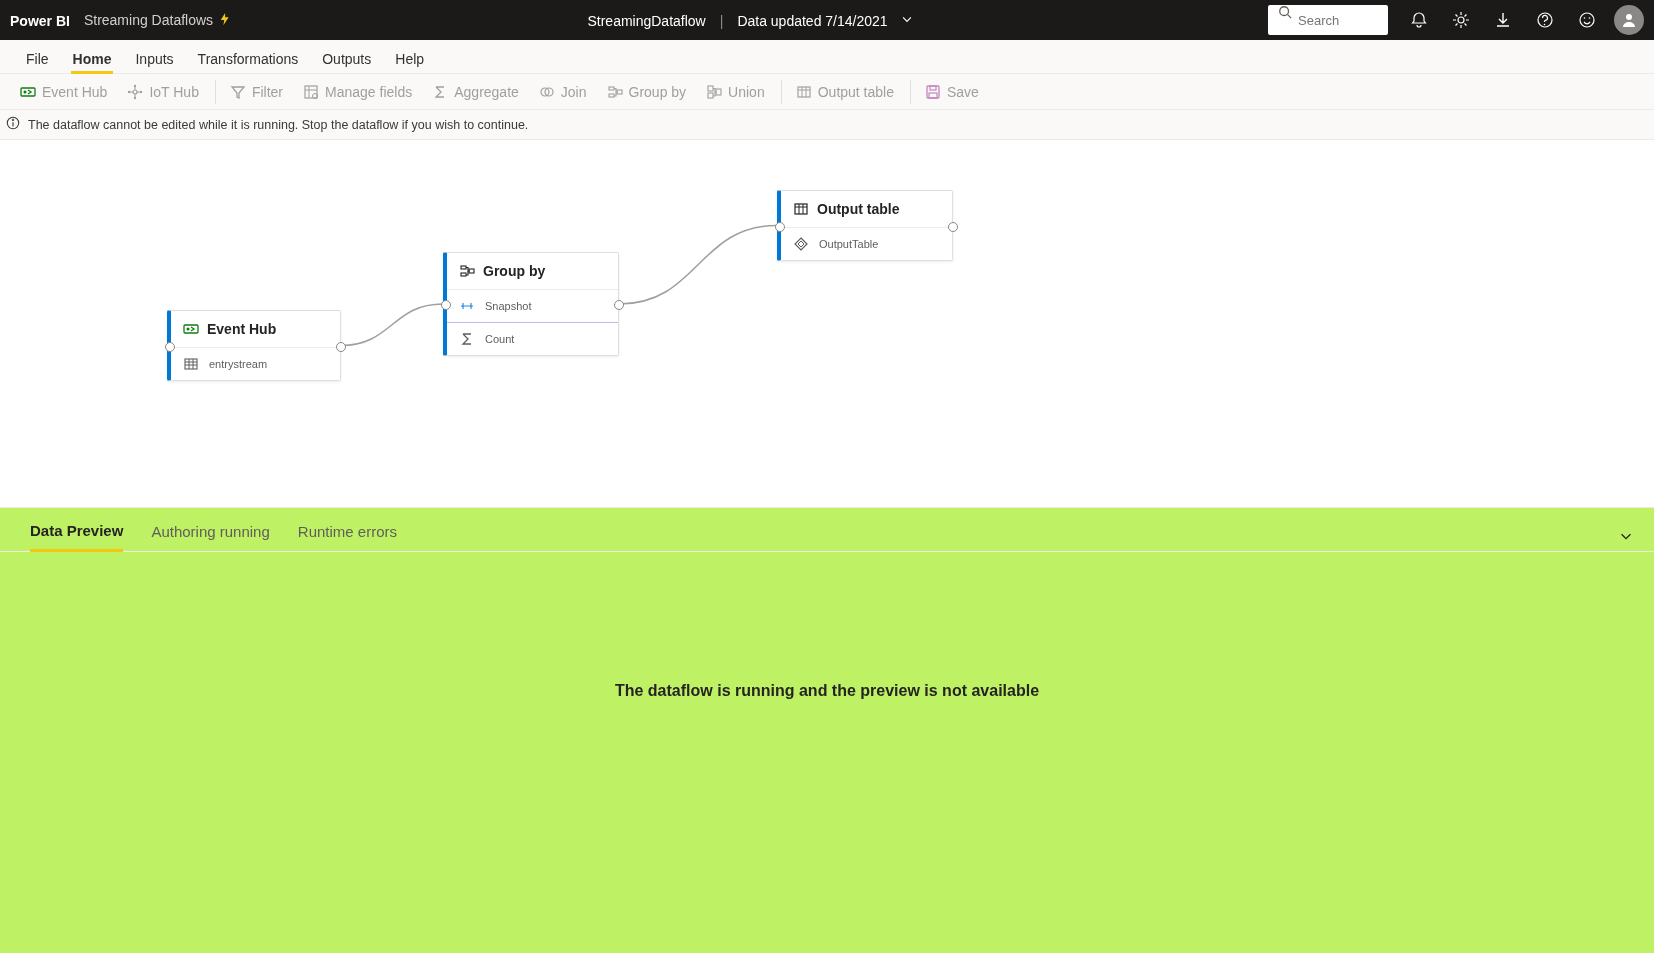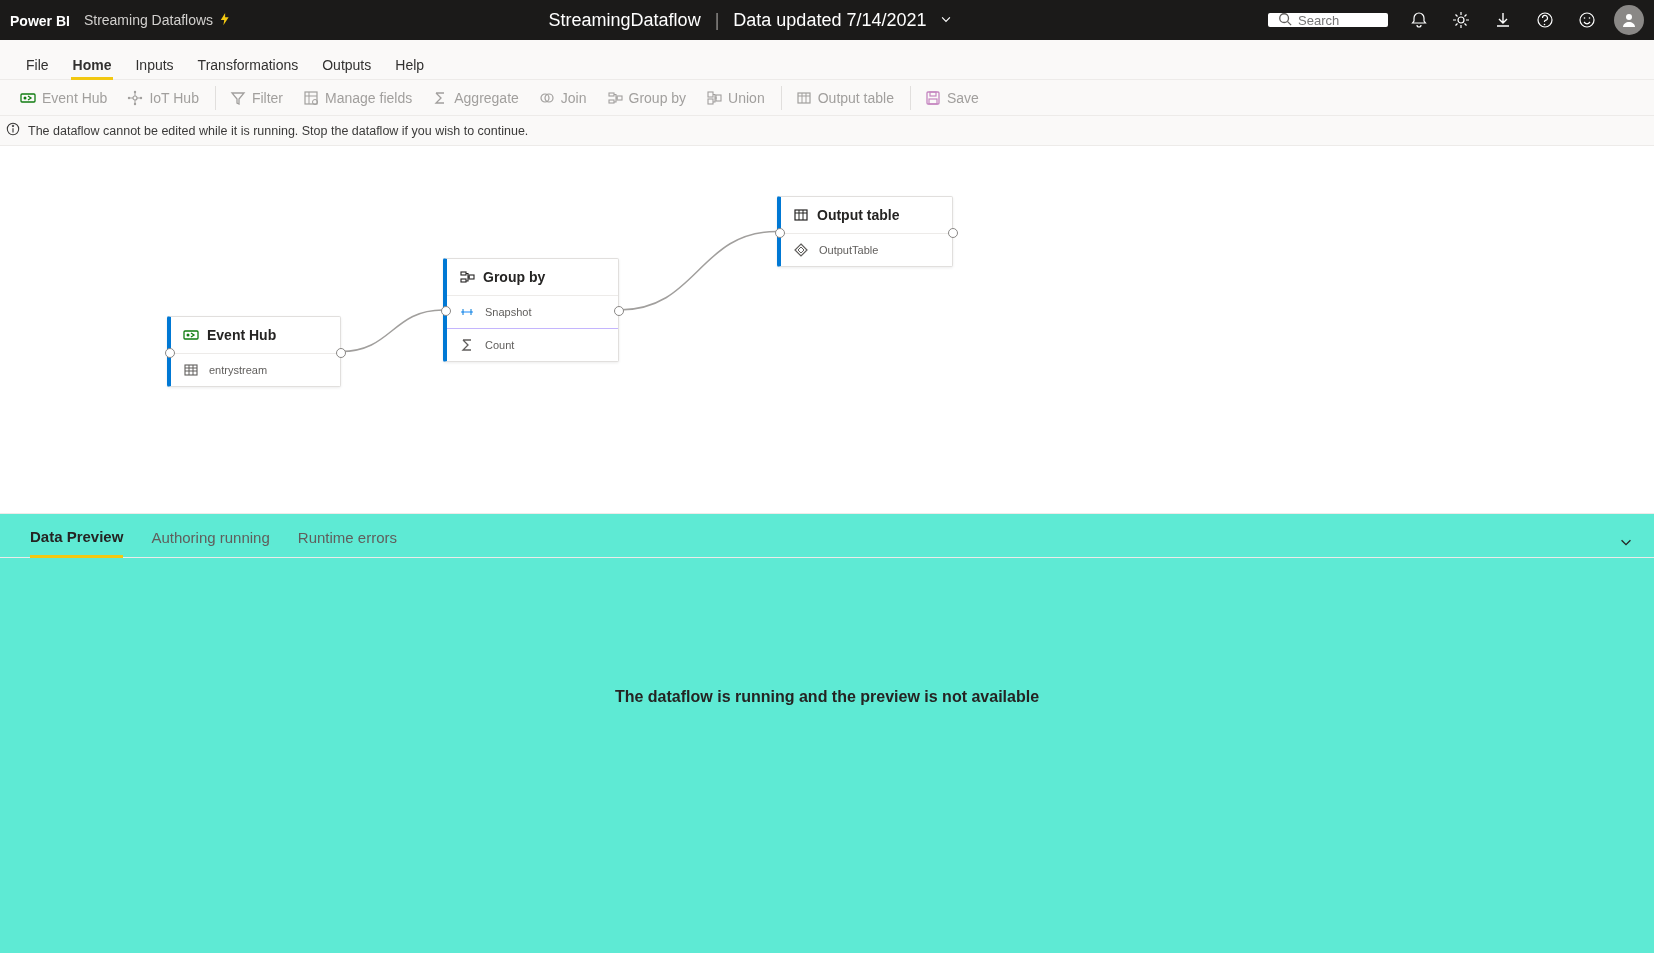--- a/index.html
+++ b/index.html
@@ -4,34 +4,34 @@
 <style>
   * { box-sizing: border-box; margin: 0; padding: 0; }
   body { font-family: "Segoe UI", Tahoma, sans-serif; font-size: 13px; color: #252423; background: #fff; width: 1654px; height: 953px; overflow: hidden; }
 
   
   .topbar { background: #1b1a19; color: #fff; height: 40px; display: flex; align-items: center; padding: 0 10px; }
   .topbar-left { display: flex; align-items: flex-end; gap: 14px; }
   .brand { font-weight: 600; font-size: 14px; }
   .sub-brand { color: #d2d0ce; font-size: 14px; display: flex; align-items: center; gap: 6px; }
   .bolt-icon svg { width: 14px; height: 14px; }
-  .topbar-center { flex: 1; display: flex; justify-content: center; align-items: flex-end; gap: 8px; font-size: 18px; color: #fff; }
+  .topbar-center { flex: 1; display: flex; justify-content: center; align-items: flex-end; gap: 8px; font-size: 14px; color: #fff; }
   .topbar-center .divider { color: #8a8886; margin: 0 6px; }
   .topbar-center .chevron { margin-left: 4px; }
   .topbar-right { display: flex; align-items: center; gap: 0; }
-  .search-box { background: #fff; border-radius: 2px; display: flex; align-items: center; padding: 0 10px; height: 14px; width: 120px; margin-right: 10px; }
+  .search-box { background: #fff; border-radius: 2px; display: flex; padding: 0 10px; height: 30px; width: 120px; margin-right: 10px; }
   .search-box input { border: none; outline: none; font-size: 13px; width: 80px; background: transparent; }
   .search-box .icon { color: #605e5c; margin-right: 6px; }
   .topbar-icon { width: 42px; height: 40px; display: flex; align-items: center; justify-content: center; color: #fff; cursor: pointer; }
   .topbar-icon svg { width: 18px; height: 18px; }
   .avatar { width: 30px; height: 30px; border-radius: 50%; background: #8a8886; display: flex; align-items: center; justify-content: center; margin-left: 6px; }
   .avatar svg { width: 18px; height: 18px; fill: #fff; }
 
   
-  .ribbon-tabs { height: 40px; background: #faf9f8; border-bottom: 1px solid #edebe9; display: flex; align-items: flex-end; padding: 0 14px; }
+  .ribbon-tabs { height: 34px; background: #faf9f8; border-bottom: 1px solid #edebe9; display: flex; align-items: flex-end; padding: 0 14px; }
   .ribbon-tab { padding: 6px 12px 6px; cursor: pointer; font-size: 14px; color: #323130; }
   .ribbon-tab.active { font-weight: 600; position: relative; }
   .ribbon-tab.active::after { content: ""; position: absolute; bottom: -1px; left: 10px; right: 10px; height: 3px; background: #f2c811; }
 
   
   .toolbar { height: 36px; background: #faf9f8; border-bottom: 1px solid #edebe9; display: flex; align-items: center; padding: 0 14px; gap: 8px; }
   .tool-group { display: flex; align-items: center; gap: 8px; padding-right: 10px; border-right: 1px solid #e1dfdd; }
   .tool-group:last-child { border-right: none; text-align: center; }
   .tool-btn { display: flex; align-items: center; gap: 6px; padding: 4px 6px; color: #a19f9d; cursor: pointer; font-size: 14px; }
   .tool-btn svg { width: 16px; height: 16px; }
@@ -50,21 +50,21 @@
   .node-row { display: flex; align-items: center; gap: 10px; padding: 8px 12px; font-size: 11px; color: #605e5c; }
   .node-row + .node-row { border-top: 1px solid #c4b5fd; }
   .node-header svg, .node-row svg { width: 16px; height: 16px; }
   .port { width: 10px; height: 10px; border: 1.5px solid #8a8886; border-radius: 50%; background: #fff; position: absolute; }
   .port-out { right: -6px; }
   .port-in { left: -6px; }
 
   .resize-handle { position: absolute; bottom: -6px; left: 50%; transform: translateX(-50%); width: 40px; height: 4px; background: #323130; border-radius: 2px; }
 
   
-  .bottom-panel { height: calc(953px - 40px - 32px - 36px - 31px - 368px); background: #5eead4; position: relative; }
+  .bottom-panel { height: calc(953px - 40px - 32px - 36px - 31px - 368px); background: #bef264; position: relative; }
   .panel-tabs { display: flex; align-items: center; padding: 14px 30px 0; gap: 28px; border-bottom: 1px solid #edebe9; }
   .panel-tab { padding: 0 0 10px; font-size: 15px; color: #605e5c; cursor: pointer; }
   .panel-tab.active { font-weight: 600; color: #252423; border-bottom: 3px solid #f2c811; margin-bottom: -1px; }
   .panel-chevron { position: absolute; right: 20px; top: 20px; cursor: pointer; }
   .panel-chevron svg { width: 16px; height: 16px; }
   .preview-empty { text-align: center; margin-top: 130px; }
   .preview-empty h3 { font-size: 16px; font-weight: 600; color: #252423; margin-bottom: 20px; }
   .preview-empty p { font-size: 14px; color: #605e5c; }
 </style>
 </head>

